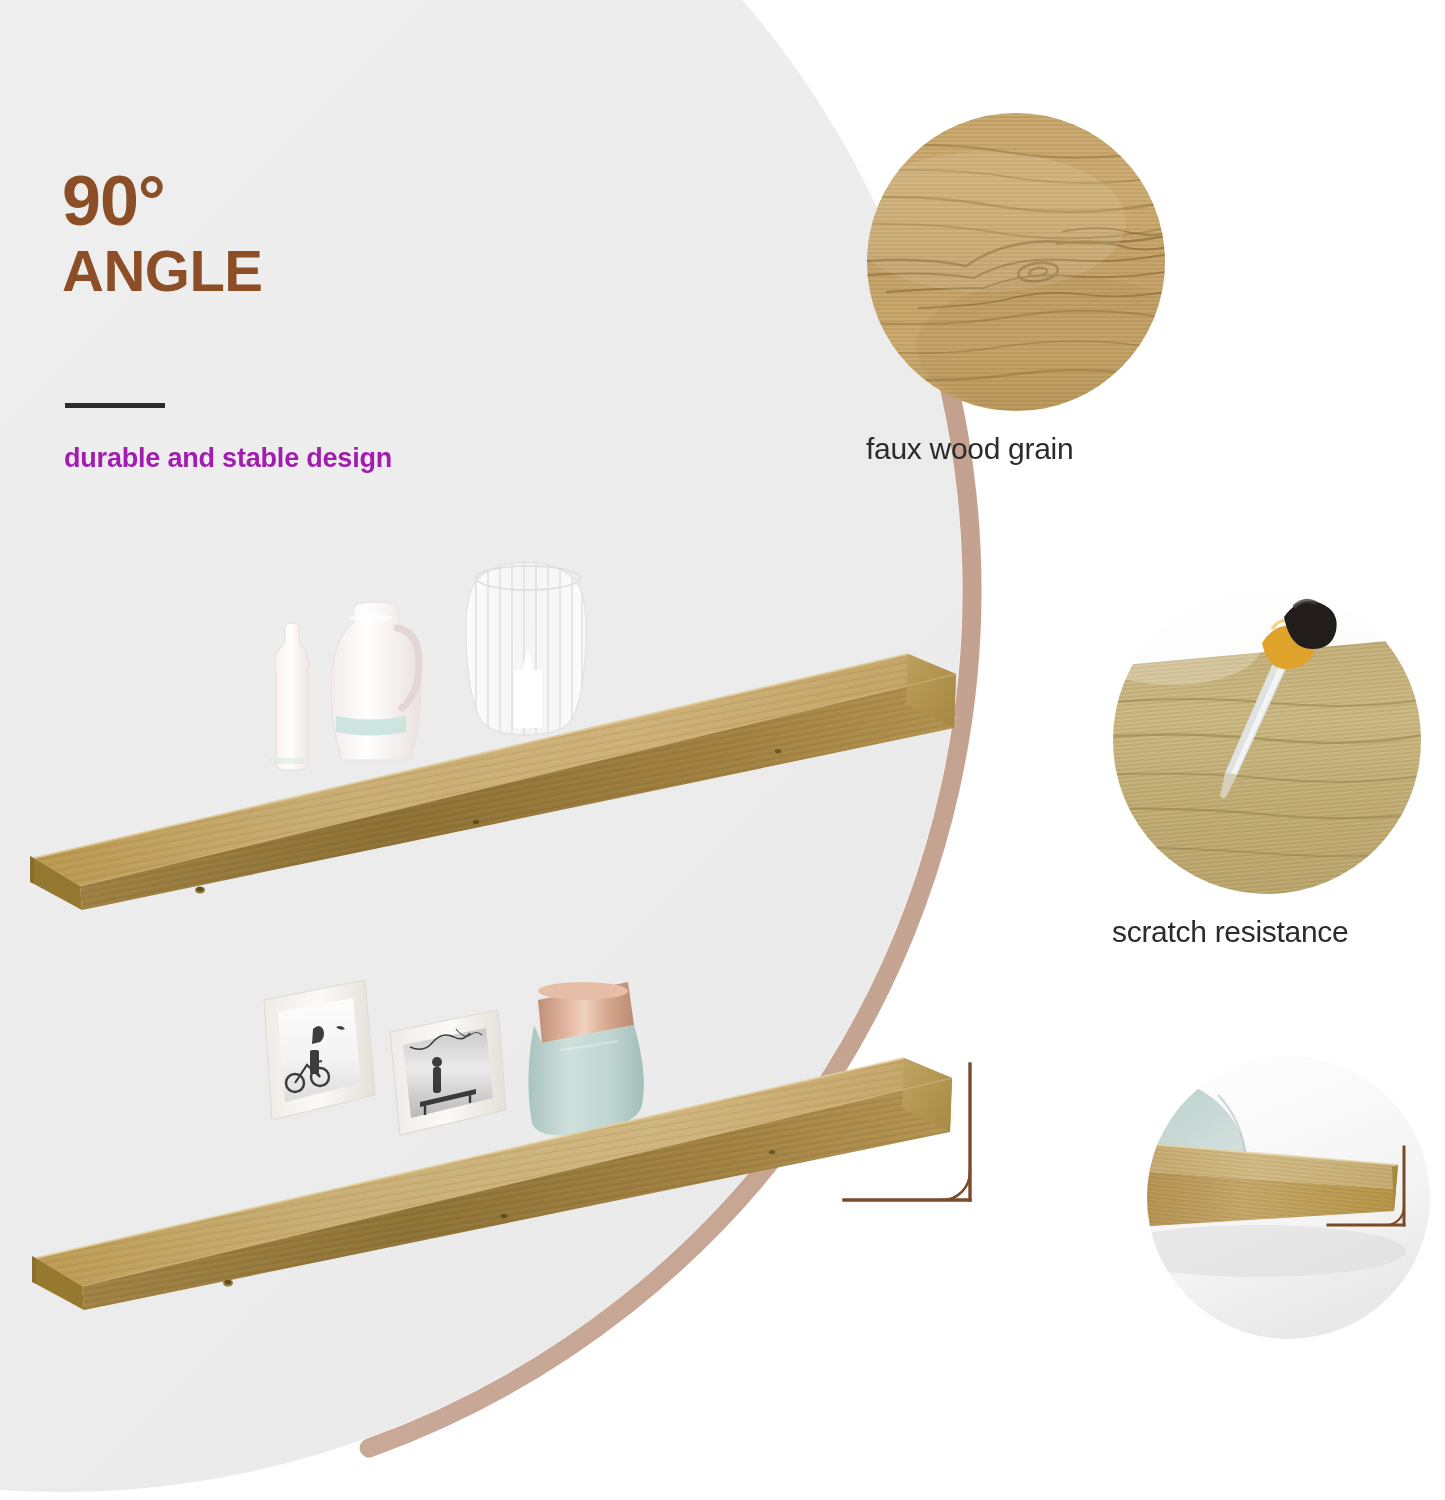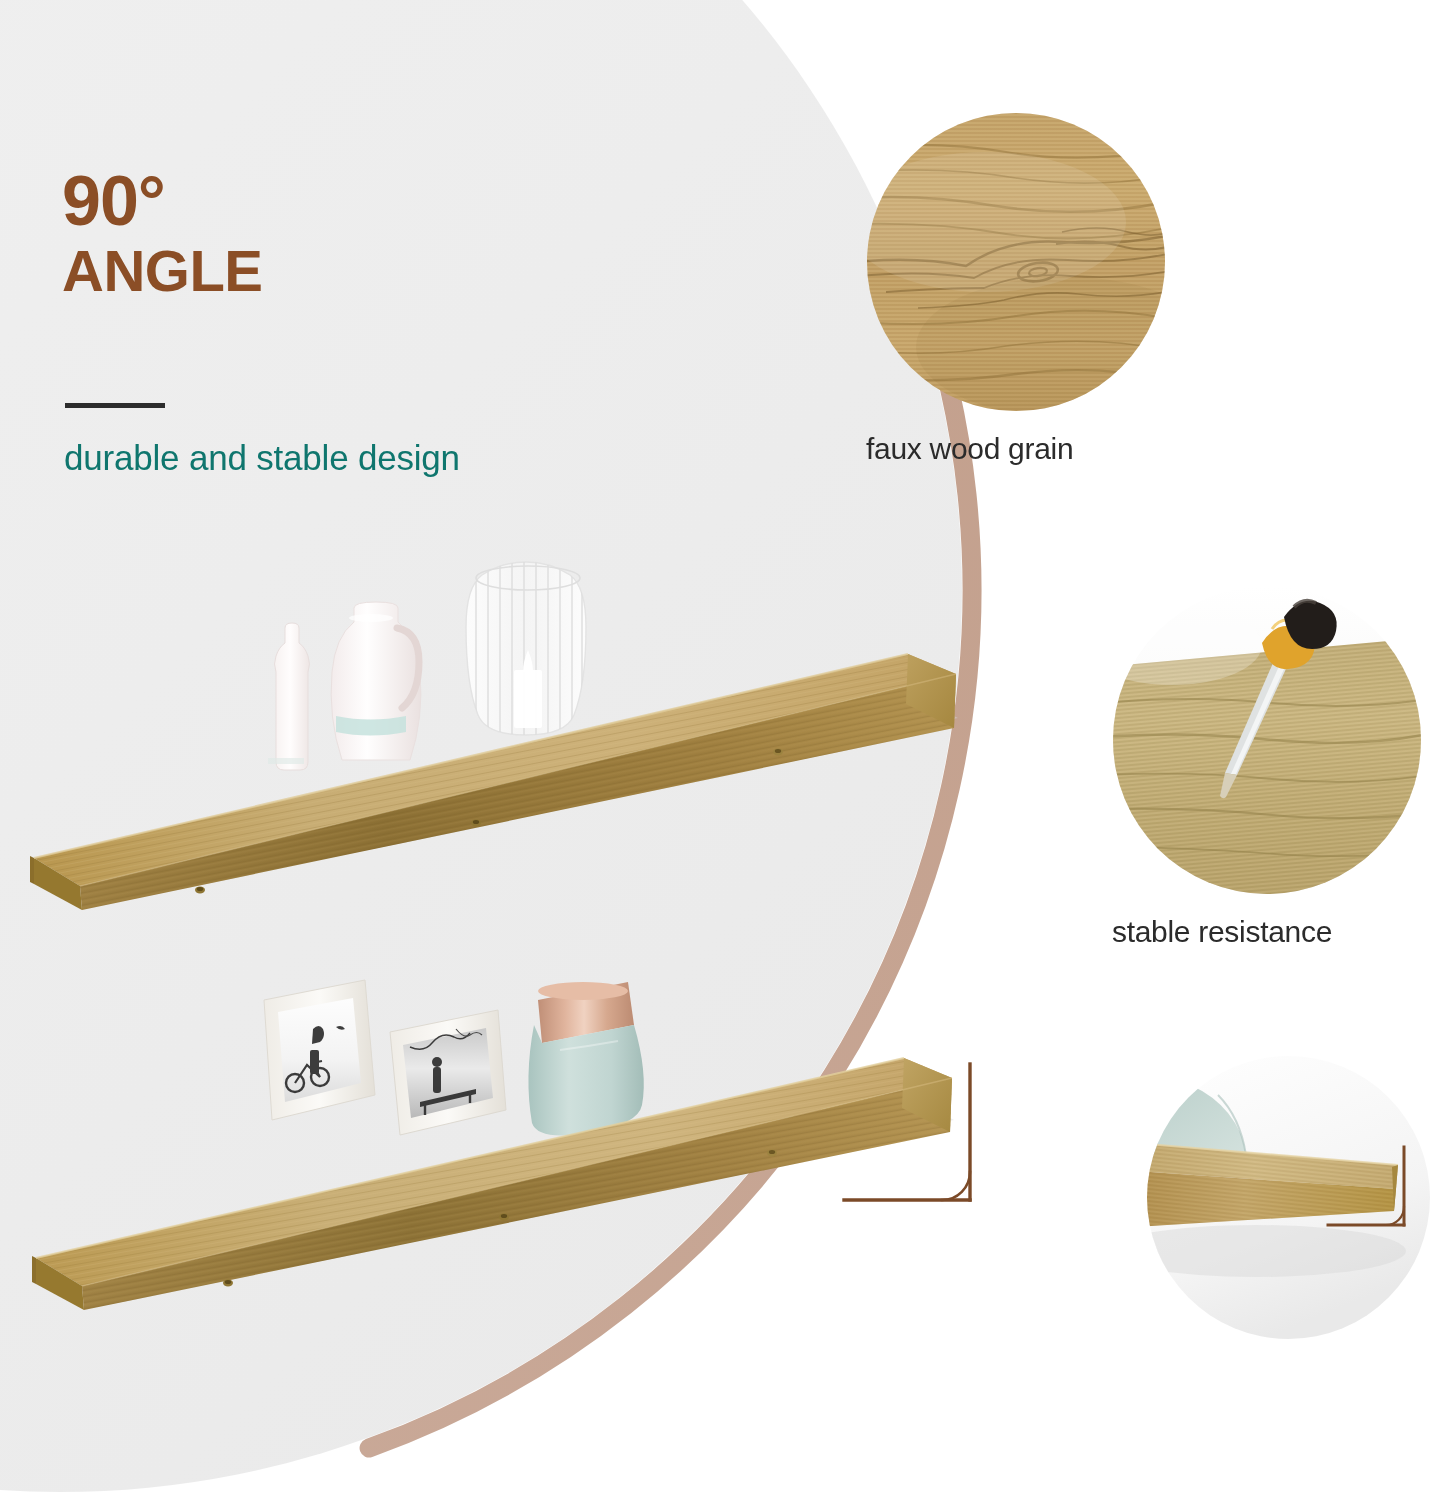--- a/index.html
+++ b/index.html
@@ -21,21 +21,21 @@
     font-size:70px;line-height:74px;font-weight:bold;letter-spacing:-1px;
     color:#8b4e26;margin:0 0 2px 0;
   }
   .h-main{
     font-size:58px;line-height:62px;font-weight:bold;letter-spacing:-0.5px;
     color:#8b4e26;margin:0;text-transform:uppercase;
   }
   .rule{position:absolute;left:65px;top:403px;width:100px;height:5px;background:#2c2c2c;}
   .subtitle{
     position:absolute;left:64px;top:440px;
-    font-size:35px;line-height:36px;font-weight:normal;color:#0f766e;
+    font-size:27px;line-height:36px;font-weight:bold;color:#a21caf;
     letter-spacing:-0.2px;
   }
 
   
   .shelf-wrap{position:absolute;}
   .shelf-wrap svg{display:block;overflow:visible;}
   #shelf-top{left:10px;top:600px;width:980px;height:360px;}
   #shelf-bottom{left:10px;top:1040px;width:980px;height:280px;}
 
   
@@ -427,21 +427,21 @@
             <path d="M113 188 L125 190 L114 212 q-3 3 -6 -1 Z" fill="#d7cfb9"></path>
             <path d="M150 58 q14 -22 34 -16 q22 6 18 24 q-4 16 -26 18 q-20 2 -26 -26 Z" fill="#e0a32c"></path>
             <path d="M160 44 q8 -12 22 -8" stroke="#f0c55e" stroke-width="3" fill="none" opacity="0.8"></path>
             <path d="M172 32 q16 -22 36 -14 q20 8 16 28 q-4 18 -24 18 q-22 0 -28 -32 Z" fill="#221d1a"></path>
             <path d="M182 22 q10 -10 22 -4" stroke="#4a423c" stroke-width="4" fill="none" opacity="0.8"></path>
           </g>
           <ellipse cx="60" cy="60" rx="90" ry="40" fill="#ffffff" opacity="0.25"></ellipse>
         </g>
       </svg>
     </div>
-    <div class="cap">stable resistance</div>
+    <div class="cap">scratch resistance</div>
   </div>
 
   <div class="feat" id="feat-gap">
     <div class="disc">
       <svg viewBox="0 0 285 285">
         <defs>
           <clipPath id="clipGap">
               <circle cx="142.5" cy="142.5" r="141.5"></circle>
             </clipPath>
           <linearGradient id="wall2" x1="0" y1="0" x2="0.4" y2="1">

